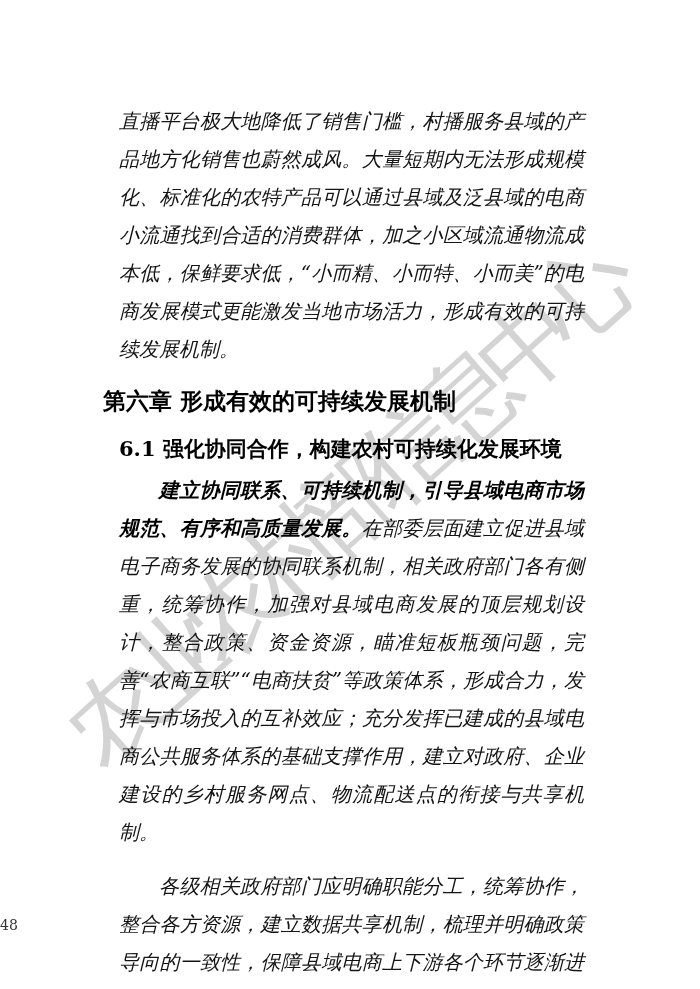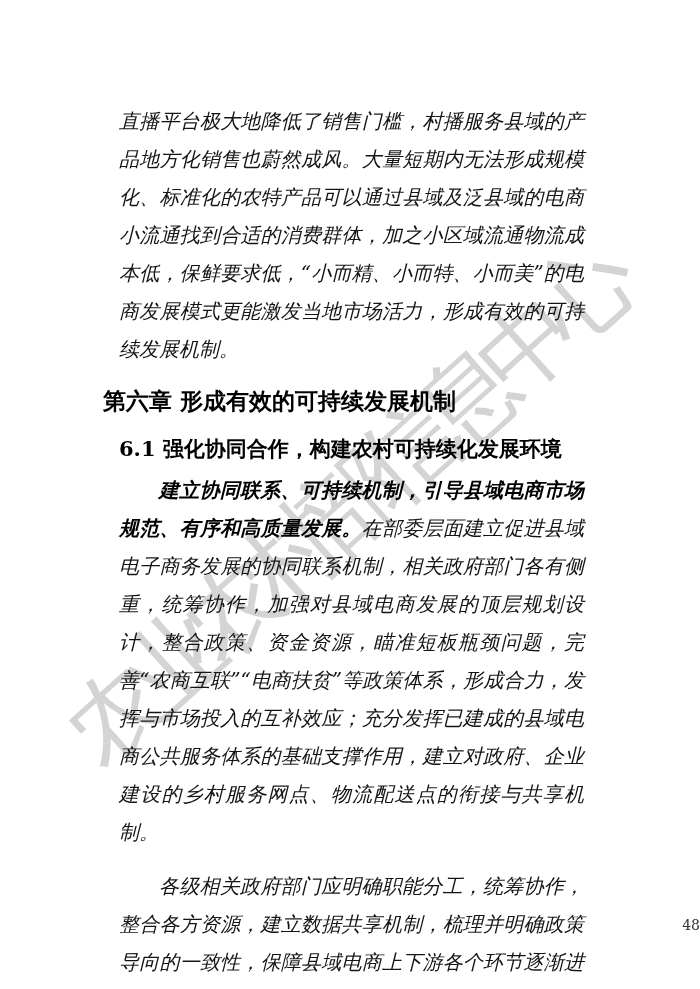--- a/index.html
+++ b/index.html
@@ -68,21 +68,21 @@
     color: #000000;
   }
   .para-2 { margin-top: 12px; }
   .para-3 { margin-top: 5px; }
   .para-3 strong { font-weight: bold; color: #000000; }
   .page-number {
     position: absolute;
     left: 0;
     top: 916px;
     width: 100%;
-    text-align: right;
+    text-align: left;
     font-size: 14px;
     line-height: 18px;
     color: #333333;
     z-index: 1;
   }
 </style>
 </head>
 <body>
 
 <div class="page">

